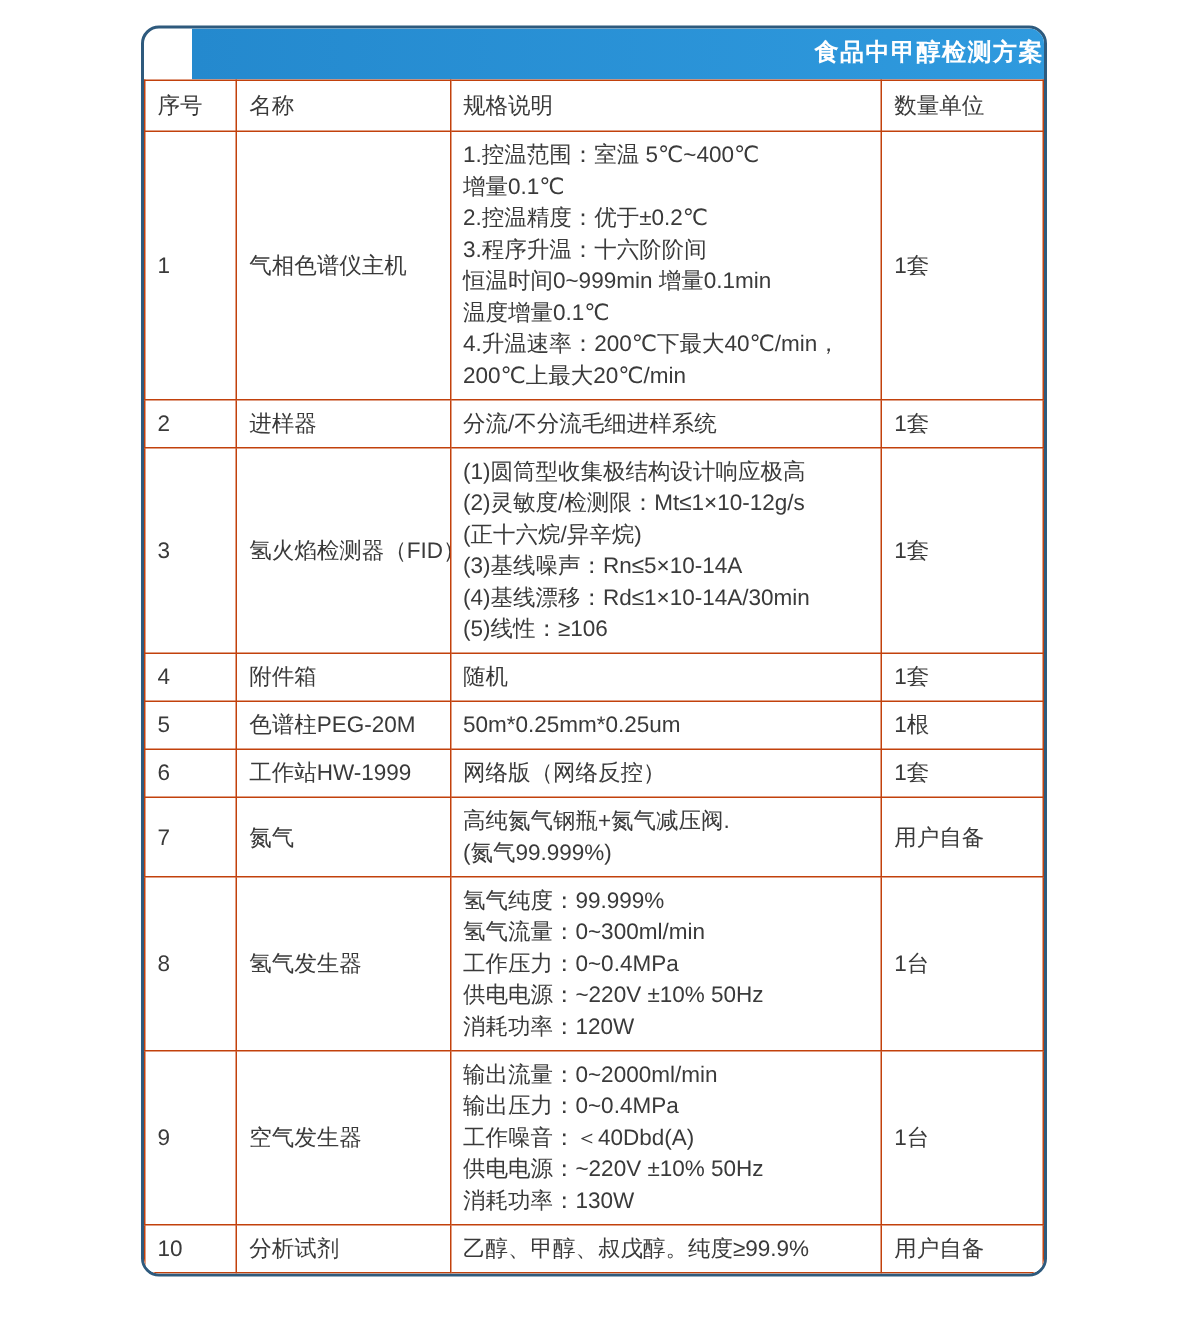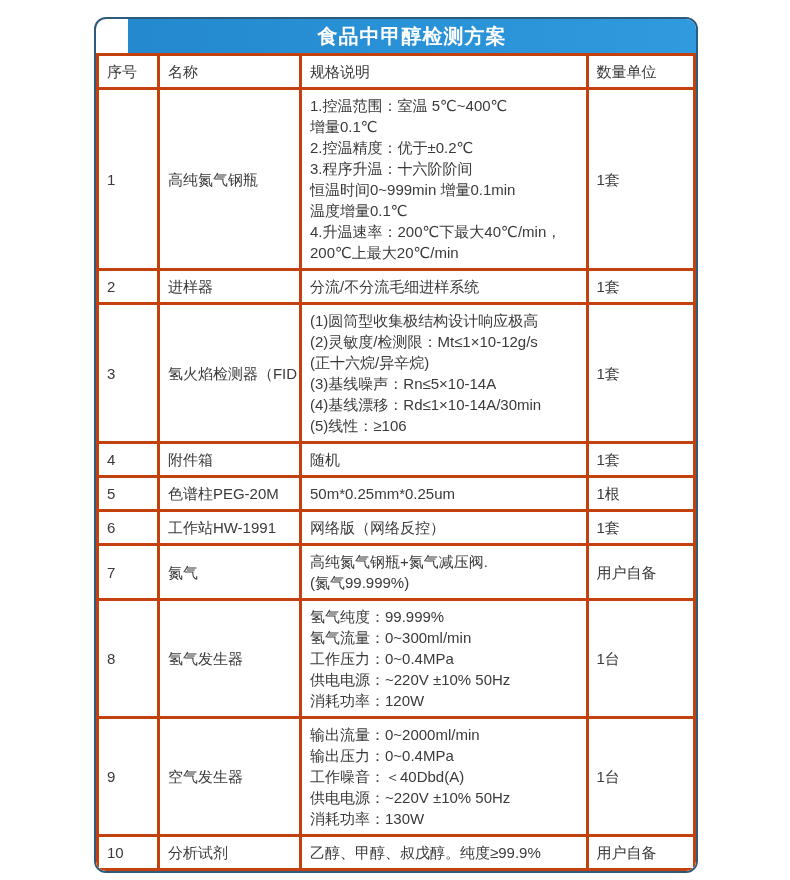--- a/index.html
+++ b/index.html
@@ -6,29 +6,29 @@
   body{
     width:790px;height:880px;background:#ffffff;position:relative;
     font-family:"Liberation Sans","DejaVu Sans",sans-serif;
   }
   .card{
     position:absolute;left:94px;top:17px;width:604px;
     border:2px solid #2e5a7d;border-radius:12px;overflow:hidden;background:#ffffff;
     box-sizing:border-box;
   }
   .title-bar{
-    height:34px;line-height:34px;text-align:center;
+    height:34px;line-height:34px;text-align:right;
     background:linear-gradient(90deg,#2489ce,#2f9ade);
-    color:#ffffff;font-size:20px;font-weight:bold;letter-spacing:1px;margin-left:32px;
+    color:#ffffff;font-size:16px;font-weight:bold;letter-spacing:1px;margin-left:32px;
   }
   table.spec{
     width:100%;border-collapse:collapse;table-layout:fixed;background:#ffffff;
   }
   table.spec th, table.spec td{
-    border:3px solid #c2410c;color:#3a3a3a;
+    border:1px solid #c2410c;color:#3a3a3a;
     font-size:15px;line-height:21px;padding:5px 8px;
     vertical-align:middle;text-align:left;font-weight:normal;
     box-sizing:border-box;overflow:hidden;
   }
   table.spec th{height:34px;}
   col.c-no{width:10.2%;}
   col.c-name{width:23.8%;}
   col.c-spec{width:48.0%;}
   col.c-qty{width:18.0%;}
   td.col-no, th.col-no{text-align:center;}
@@ -51,21 +51,21 @@
       <tr>
         <th class="col-no">序号</th>
         <th class="col-name">名称</th>
         <th class="col-spec">规格说明</th>
         <th class="col-qty">数量单位</th>
       </tr>
     </thead>
     <tbody id="tbody">
   <tr>
     <td class="col-no">1</td>
-    <td class="col-name">高纯氮气钢瓶</td>
+    <td class="col-name">气相色谱仪主机</td>
     <td class="col-spec">
             <div class="spec-line">1.控温范围：室温 5℃~400℃</div>
             <div class="spec-line">增量0.1℃</div>
             <div class="spec-line">2.控温精度：优于±0.2℃</div>
             <div class="spec-line">3.程序升温：十六阶阶间</div>
             <div class="spec-line">恒温时间0~999min 增量0.1min</div>
             <div class="spec-line">温度增量0.1℃</div>
             <div class="spec-line">4.升温速率：200℃下最大40℃/min，</div>
             <div class="spec-line">200℃上最大20℃/min</div>
           </td>
@@ -108,21 +108,21 @@
     <td class="col-no">5</td>
     <td class="col-name">色谱柱PEG-20M</td>
     <td class="col-spec">
             <div class="spec-line">50m*0.25mm*0.25um</div>
           </td>
     <td class="col-qty">1根</td>
   </tr>
 
   <tr>
     <td class="col-no">6</td>
-    <td class="col-name">工作站HW-1991</td>
+    <td class="col-name">工作站HW-1999</td>
     <td class="col-spec">
             <div class="spec-line">网络版（网络反控）</div>
           </td>
     <td class="col-qty">1套</td>
   </tr>
 
   <tr>
     <td class="col-no">7</td>
     <td class="col-name">氮气</td>
     <td class="col-spec">

